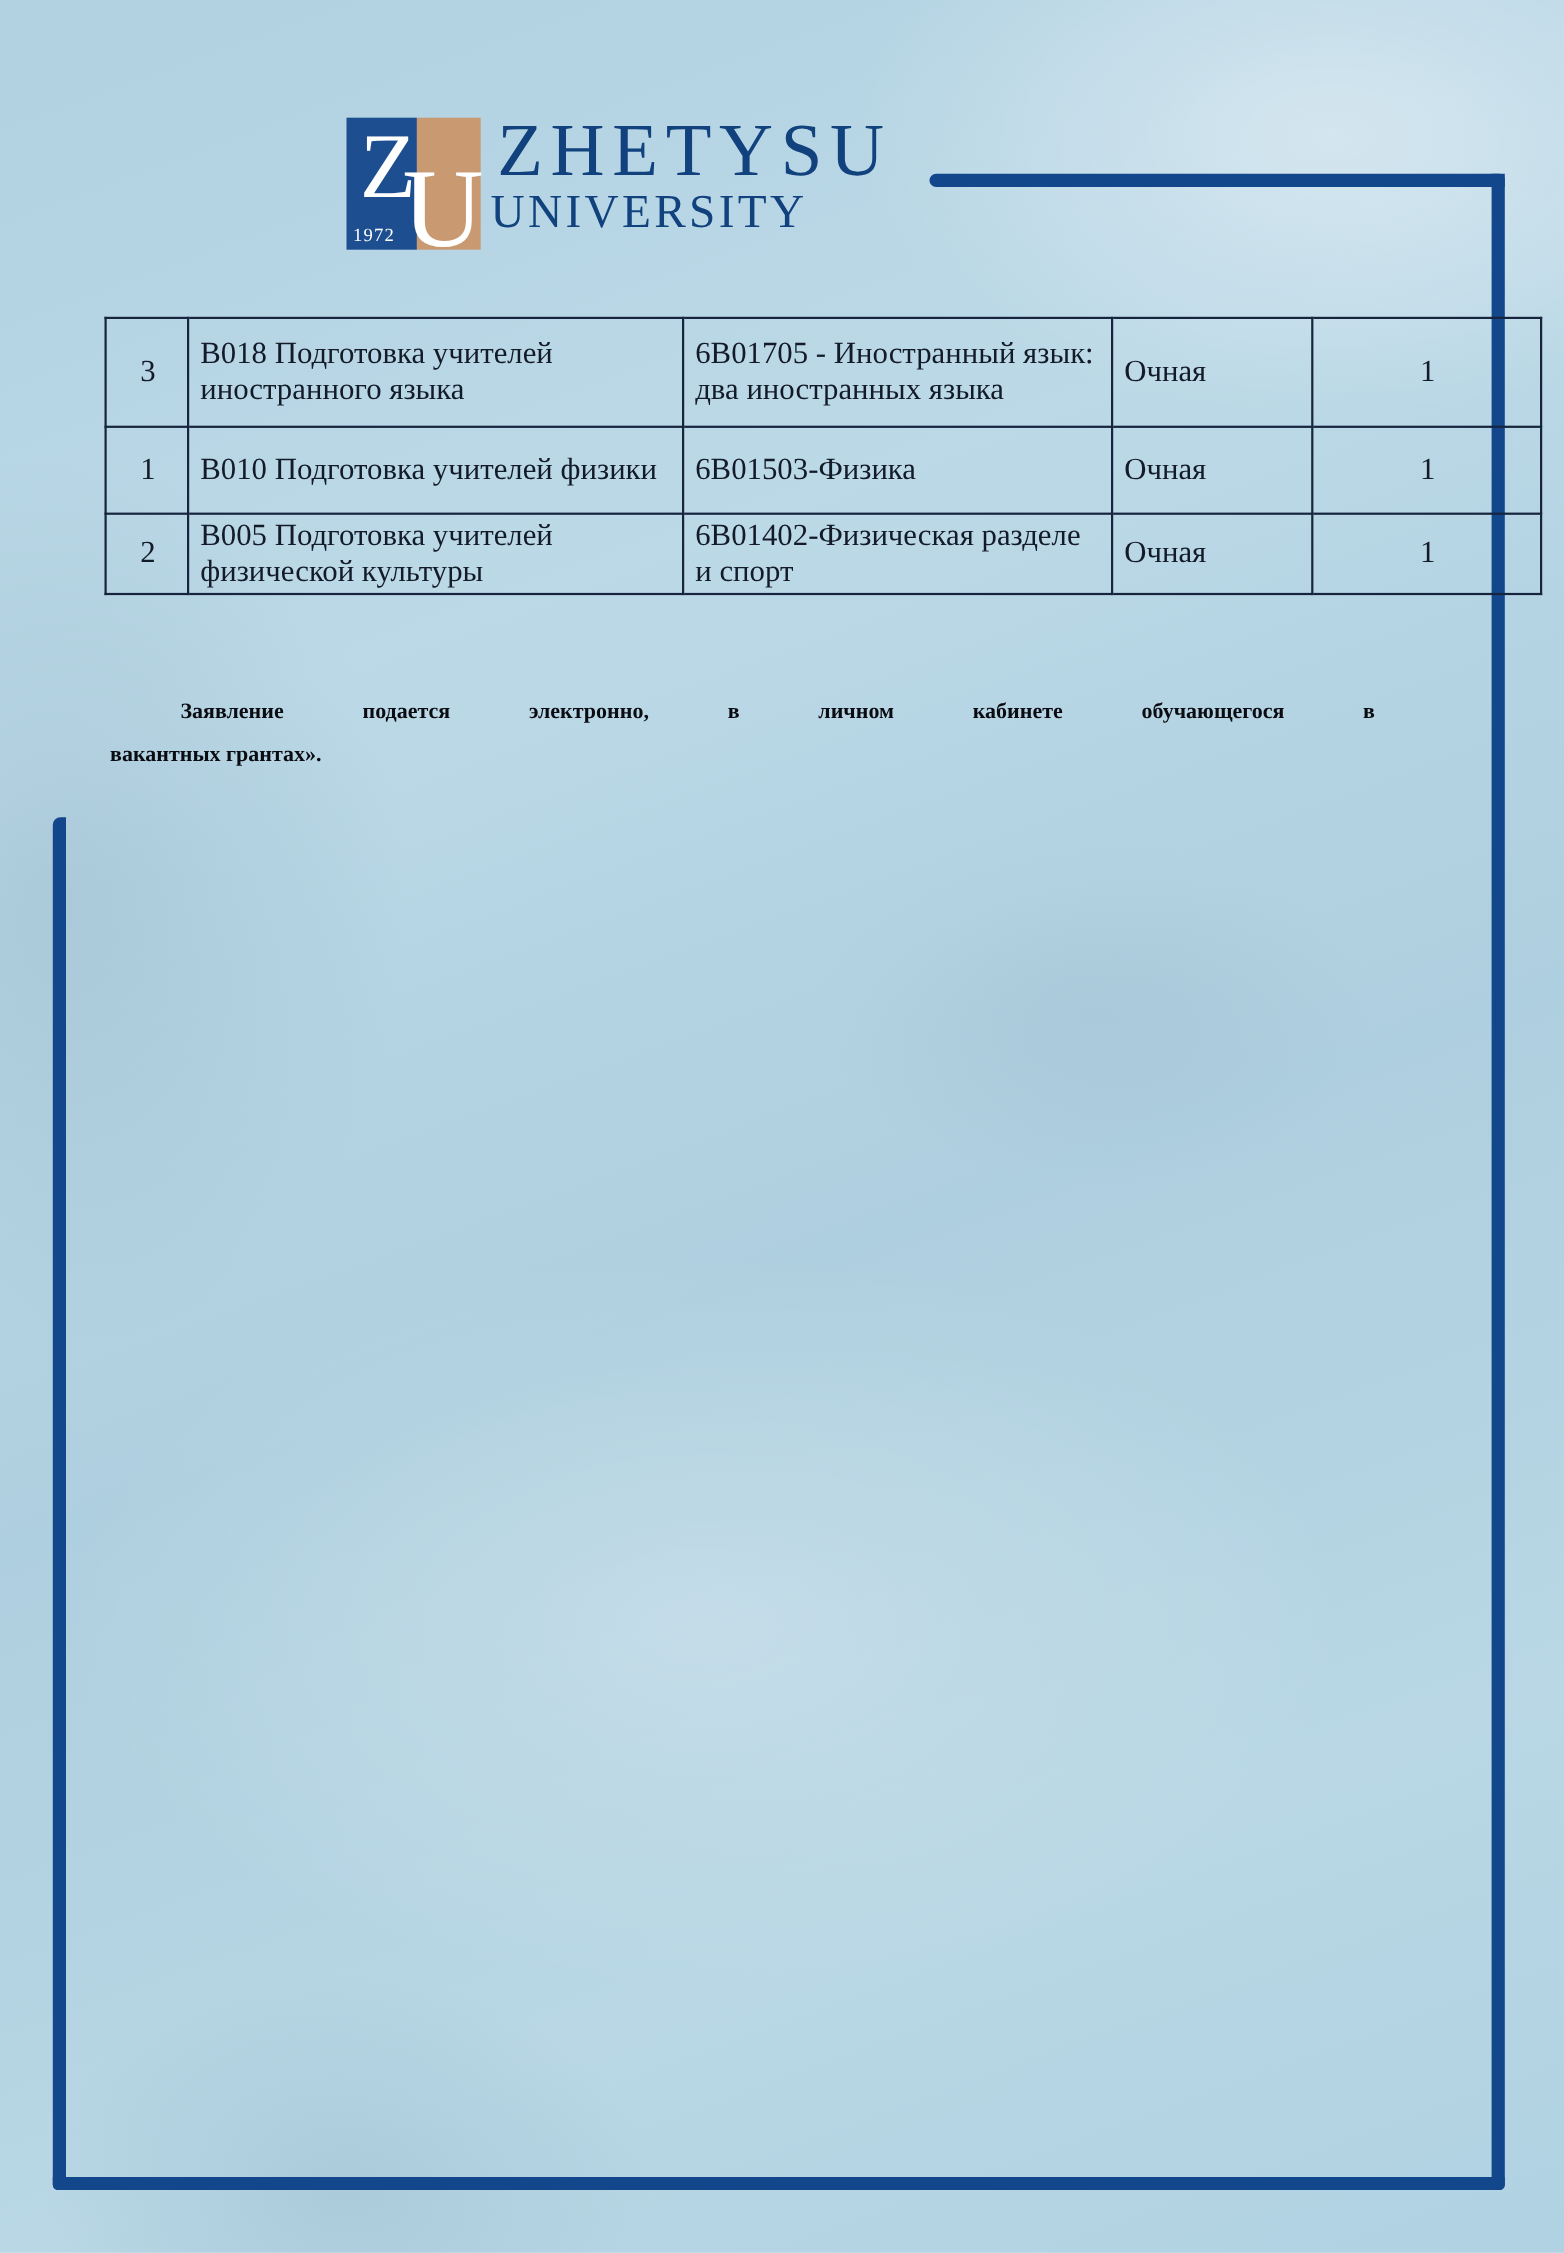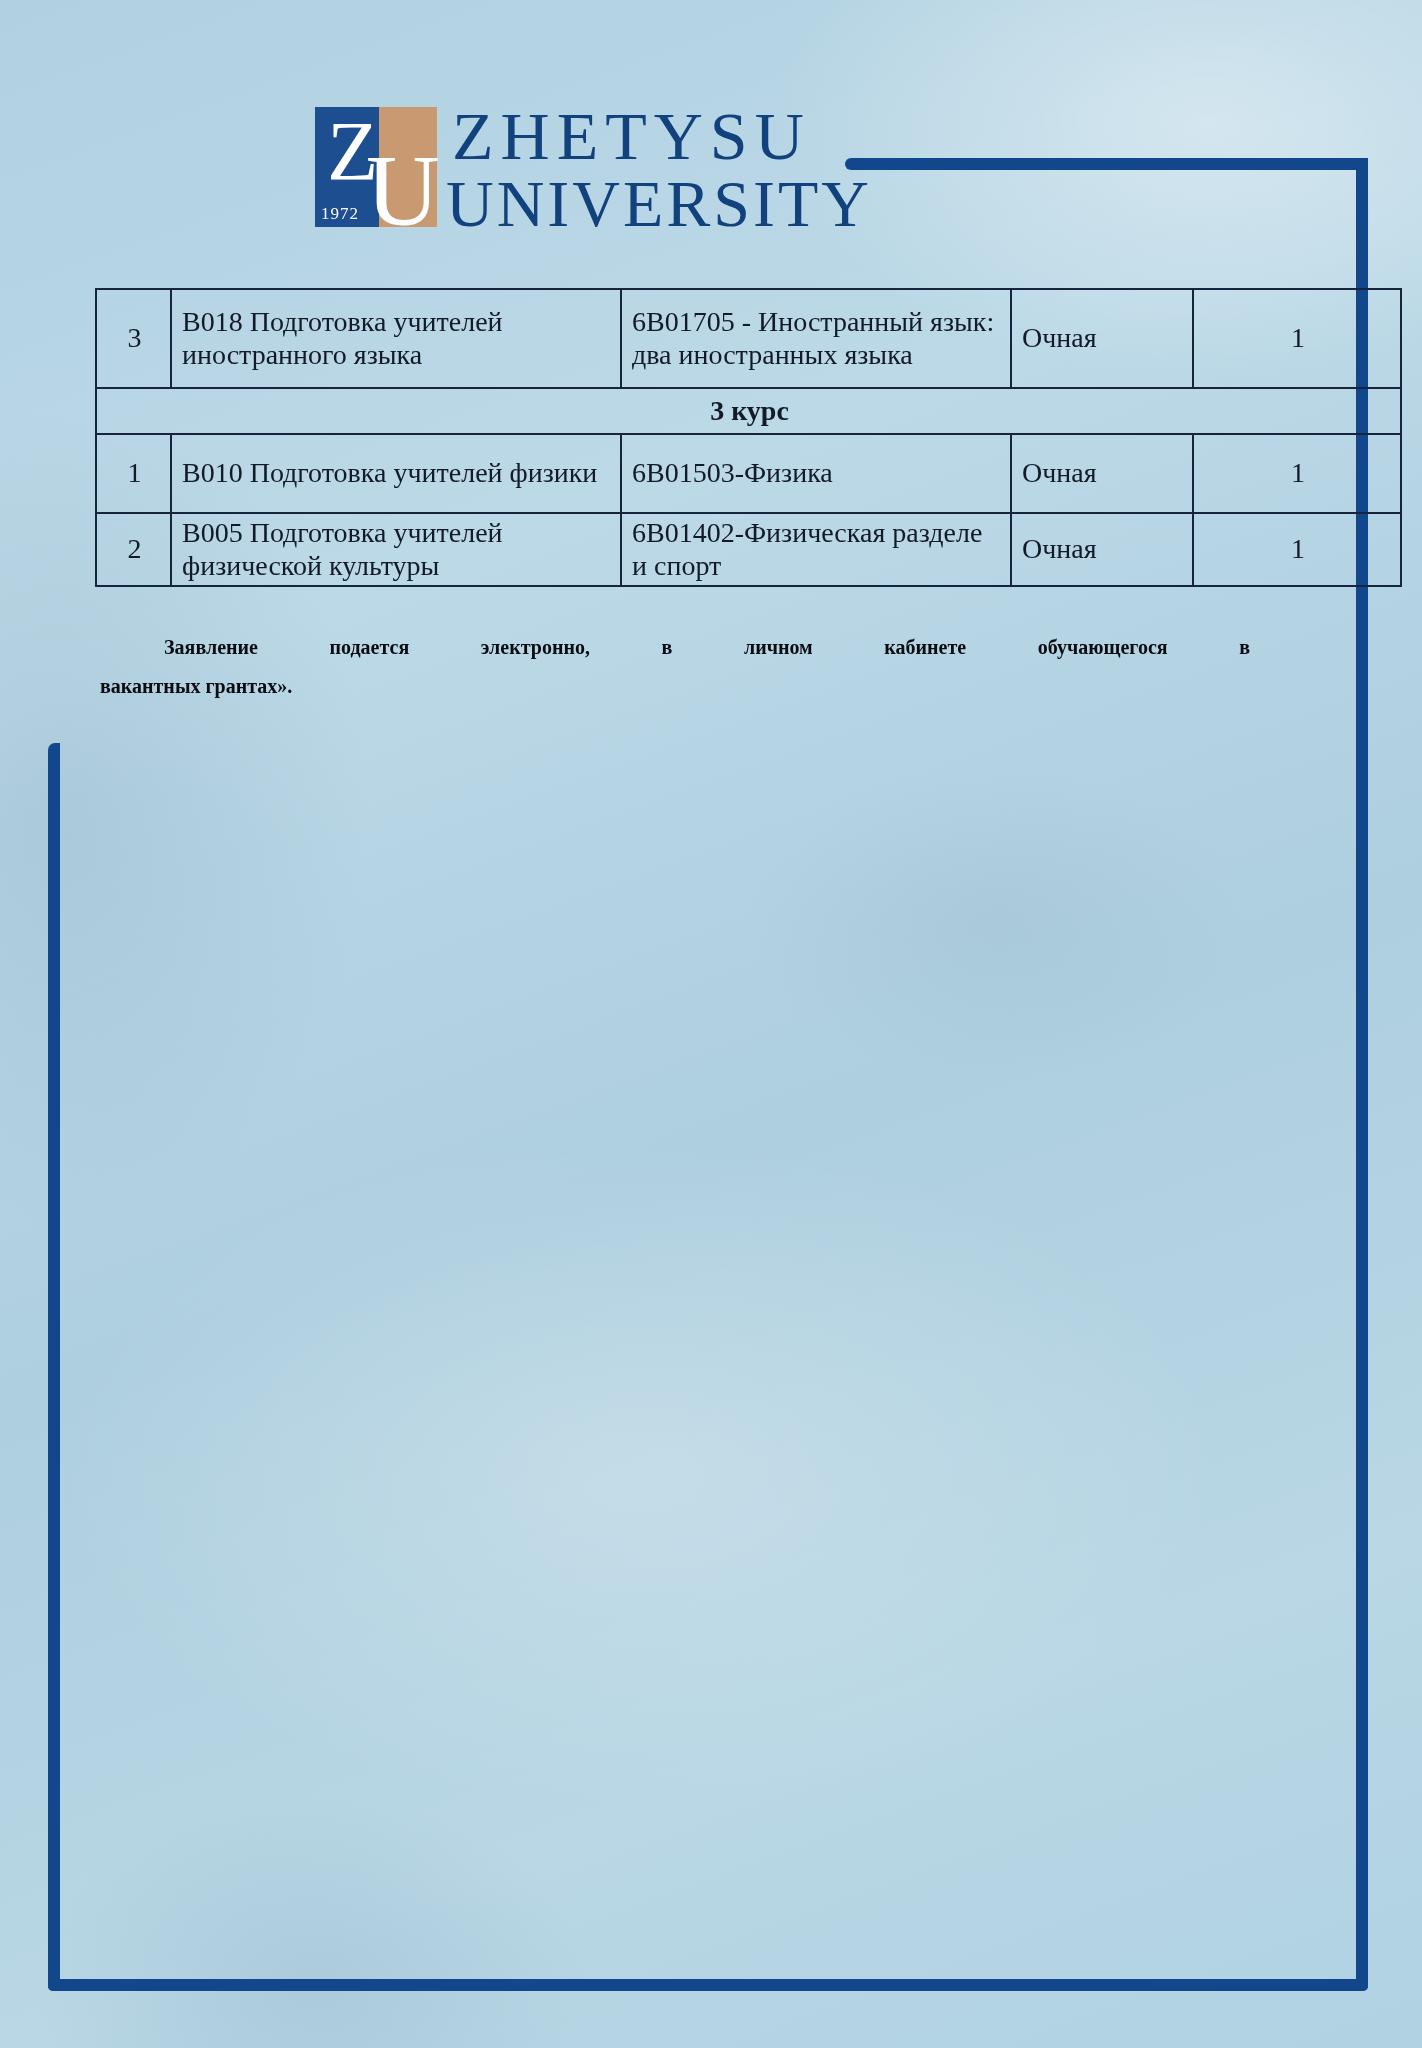--- a/index.html
+++ b/index.html
@@ -28,21 +28,21 @@
   .logo{position:absolute;left:0;top:0;}
   .sq{position:absolute;top:107px;height:120px;}
   .sq-blue{left:315px;width:64px;background:#1d4e8f;}
   .sq-tan{left:379px;width:58px;background:#c99a72;}
   .logo-letter{position:absolute;color:#ffffff;font-family:"Liberation Serif",serif;line-height:1;}
   .logo-z{left:327px;top:110px;font-size:84px;}
   .logo-u{left:366px;top:140px;font-size:102px;}
   .logo-year{position:absolute;left:321px;top:204px;color:#ffffff;font-size:17px;letter-spacing:1px;}
   .wordmark{position:absolute;color:#11427e;line-height:1;white-space:nowrap;}
   .wm1{left:452px;top:102px;font-size:68px;letter-spacing:7px;}
-  .wm2{left:446px;top:171px;font-size:66px;letter-spacing:3px;}
+  .wm2{left:446px;top:171px;font-size:43px;letter-spacing:3px;}
 
   
   table.grants{
     position:absolute;left:95px;top:288px;width:1205px;
     border-collapse:collapse;table-layout:fixed;
     font-size:28px;color:#131a28;
   }
   table.grants td{
     border:2px solid #16243e;vertical-align:middle;
     line-height:1.15;padding:2px 8px 2px 10px;overflow:hidden;
@@ -89,23 +89,20 @@
 
   <table class="grants">
     <tbody>
       <tr class="r1">
         <td class="c-num">3</td>
         <td class="c-prog">В018 Подготовка учителей иностранного языка</td>
         <td class="c-code">6В01705 - Иностранный язык: два иностранных языка</td>
         <td class="c-form">Очная</td>
         <td class="c-qty">1</td>
       </tr>
-      <tr class="rHead">
-        <td class="c-course" colspan="5">3 курс</td>
-      </tr>
       <tr class="r2">
         <td class="c-num">1</td>
         <td class="c-prog">В010 Подготовка учителей физики</td>
         <td class="c-code">6В01503-Физика</td>
         <td class="c-form">Очная</td>
         <td class="c-qty">1</td>
       </tr>
       <tr class="r3">
         <td class="c-num">2</td>
         <td class="c-prog">В005 Подготовка учителей физической культуры</td>

